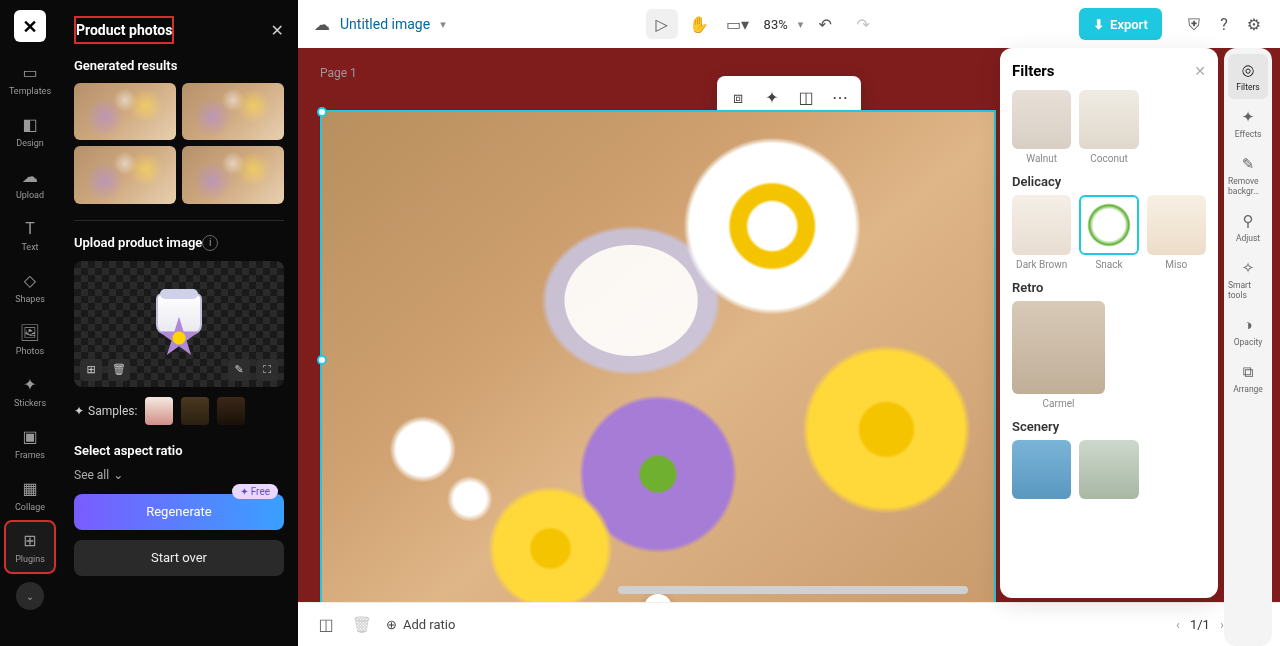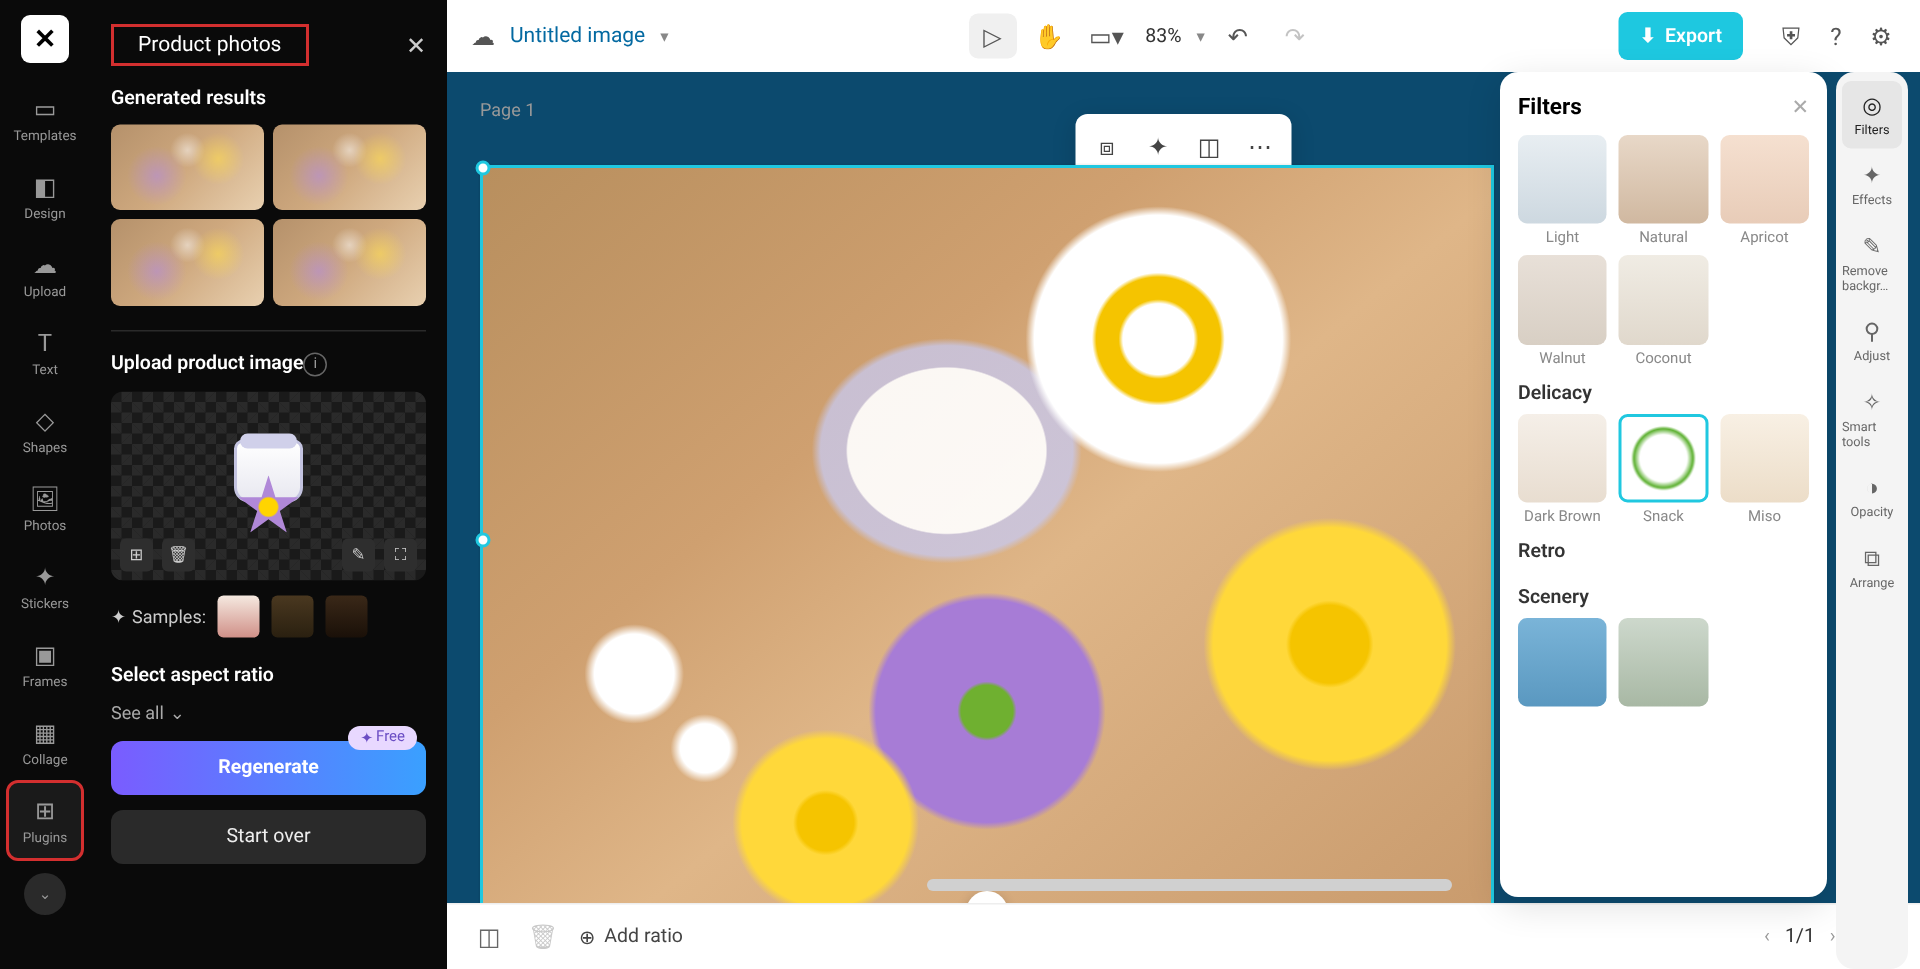--- a/index.html
+++ b/index.html
@@ -7,21 +7,21 @@
 .app{display:flex;height:100%}
 .left-rail{width:60px;background:#0a0a0a;display:flex;flex-direction:column;align-items:center;padding-top:10px}
 .logo{width:32px;height:32px;background:#fff;border-radius:6px;display:flex;align-items:center;justify-content:center;color:#000;font-weight:bold;font-size:18px;margin-bottom:12px}
 .rail-item{width:48px;display:flex;flex-direction:column;align-items:center;justify-content:center;color:#999;font-size:9px;padding:8px 0;cursor:pointer;border-radius:6px;margin-bottom:2px}
 .rail-item.active{outline:2px solid #d32f2f;outline-offset:0;background:#1a1a1a}
 .rail-icon{width:20px;height:20px;margin-bottom:4px;display:flex;align-items:center;justify-content:center;font-size:16px}
 .rail-more{width:28px;height:28px;border-radius:50%;background:#2a2a2a;color:#999;display:flex;align-items:center;justify-content:center;margin-top:8px;font-size:10px}
 
 .side-panel{width:238px;background:#0a0a0a;color:#fff;padding:16px 14px;overflow-y:auto;position:relative}
 .panel-header{display:flex;align-items:center;justify-content:space-between;margin-bottom:14px}
-.panel-title{font-size:14px;font-weight:400;border:2px solid #d32f2f;padding:4px 16px}
+.panel-title{font-size:14px;font-weight:700;border:2px solid #d32f2f;padding:4px 0}
 .panel-close{color:#ccc;font-size:16px;cursor:pointer}
 .section-title{font-size:13px;font-weight:600;margin-bottom:10px}
 .results-grid{display:grid;grid-template-columns:1fr 1fr;gap:6px;margin-bottom:16px}
 .result-thumb{aspect-ratio:16/9;border-radius:6px;background:linear-gradient(135deg,#b5916b 0%,#cfa97f 50%,#e8d0b0 100%);position:relative;overflow:hidden}
 .result-thumb::after{content:'';position:absolute;inset:0;background:radial-gradient(circle at 30% 60%,rgba(180,140,220,.6) 0%,transparent 25%),radial-gradient(circle at 70% 40%,rgba(255,220,80,.6) 0%,transparent 22%),radial-gradient(circle at 50% 30%,rgba(255,255,255,.5) 0%,transparent 18%)}
 .divider{border-top:1px solid #2a2a2a;margin:10px 0 14px}
 .upload-title-row{display:flex;align-items:center;margin-bottom:10px}
 .info-icon{width:16px;height:16px;border:1px solid #666;border-radius:50%;font-size:10px;color:#999;display:flex;align-items:center;justify-content:center}
 .upload-preview{height:126px;border-radius:8px;background-color:#1a1a1a;background-image:linear-gradient(45deg,#2a2a2a 25%,transparent 25%),linear-gradient(-45deg,#2a2a2a 25%,transparent 25%),linear-gradient(45deg,transparent 75%,#2a2a2a 75%),linear-gradient(-45deg,transparent 75%,#2a2a2a 75%);background-size:14px 14px;background-position:0 0,0 7px,7px -7px,-7px 0;position:relative;display:flex;align-items:center;justify-content:center}
 .product-img{width:70px;height:70px;position:relative}
@@ -41,39 +41,39 @@
 .aspect-row{display:flex;gap:8px;margin-bottom:10px}
 .aspect-btn{flex:1;height:32px;border:1px solid #3a3a3a;border-radius:6px;display:flex;align-items:center;justify-content:center;gap:6px;font-size:12px;color:#ddd;cursor:pointer}
 .aspect-btn.selected{border-color:#4a7fff}
 .aspect-shape{border:1.5px solid #888}
 .shape-11{width:12px;height:12px}
 .shape-916{width:8px;height:14px}
 .shape-169{width:16px;height:10px}
 .see-all{font-size:12px;color:#aaa;display:flex;align-items:center;gap:4px;margin-bottom:12px}
 .regen-wrap{position:relative;margin-bottom:10px}
 .free-badge{position:absolute;top:-10px;right:6px;background:#e8d8ff;color:#6a4dc4;font-size:10px;padding:2px 8px;border-radius:10px;display:flex;align-items:center;gap:2px}
-.regen-btn{width:100%;height:36px;border-radius:8px;background:linear-gradient(90deg,#7a5cff,#3aa0ff);color:#fff;border:none;font-size:13px;font-weight:700;cursor:pointer}
+.regen-btn{width:100%;height:36px;border-radius:8px;background:linear-gradient(90deg,#7a5cff,#3aa0ff);color:#fff;border:none;font-size:13px;font-weight:400;cursor:pointer}
 .startover-btn{width:100%;height:36px;border-radius:8px;background:#2a2a2a;color:#eee;border:none;font-size:13px;cursor:pointer}
 
 .main{flex:1;display:flex;flex-direction:column;background:#fff}
 .top-bar{height:48px;display:flex;align-items:center;padding:0 16px;gap:12px}
 .top-left{display:flex;align-items:center;gap:10px}
 .cloud-icon{color:#555}
 .doc-title{font-size:14px;color:#0369a1}
 .chev{color:#888;font-size:11px}
 .top-spacer{flex:1}
 .top-tools{display:flex;align-items:center;gap:6px}
 .tt-btn{width:32px;height:30px;border-radius:6px;display:flex;align-items:center;justify-content:center;color:#555;cursor:pointer}
 .tt-btn.active{background:#f0f0f0}
 .zoom{font-size:13px;color:#333;padding:0 4px}
 .export-btn{background:#1ec8e0;color:#fff;border:none;height:32px;padding:0 14px;border-radius:6px;font-size:13px;font-weight:600;display:flex;align-items:center;gap:6px;cursor:pointer}
 .top-right-icons{display:flex;align-items:center;gap:10px;margin-left:10px}
 .tr-icon{width:20px;height:20px;color:#555;display:flex;align-items:center;justify-content:center}
 
-.canvas-area{flex:1;background:#0c4a6e;position:relative;overflow:hidden}
+.canvas-area{flex:1;background:#7f1d1d;position:relative;overflow:hidden}
 .page-label{position:absolute;top:18px;left:22px;font-size:12px;color:#999}
 .floating-toolbar{position:absolute;top:28px;left:50%;transform:translateX(-50%);background:#fff;border-radius:8px;box-shadow:0 4px 16px rgba(0,0,0,.15);display:flex;align-items:center;padding:6px;gap:4px}
 .ft-btn{width:30px;height:30px;display:flex;align-items:center;justify-content:center;color:#444;border-radius:4px;cursor:pointer}
 .canvas{position:absolute;top:62px;left:22px;width:676px;height:500px;background:linear-gradient(140deg,#b88f5e 0%,#cfa070 35%,#dfb688 55%,#c99b6d 100%);border:2px solid #20c8e0;box-shadow:0 0 0 1px rgba(0,0,0,0.05)}
 .canvas-handle{width:10px;height:10px;background:#fff;border:2px solid #20c8e0;border-radius:50%;position:absolute}
 .ch-tl{top:-5px;left:-5px}
 .ch-ml{top:50%;left:-5px;margin-top:-5px}
 .canvas::before{content:'';position:absolute;inset:0;background:
  radial-gradient(circle at 67% 23%,#fff 0% 4%,#f5c400 4.5% 7%,#fff 7.5% 14%,transparent 15%),
  radial-gradient(circle at 84% 64%,#f5c400 0% 4%,#ffd83a 4.5% 12%,transparent 13%),
@@ -285,34 +285,20 @@
   </div>
 </div>
 
 <div class="filters-panel">
   <div class="filters-header">
     <div class="filters-title">Filters</div>
     <div class="filters-close">✕</div>
   </div>
   <div class="filter-row">
     <div class="filter-card">
-        <div class="filter-thumb ft-light"></div>
-        <span class="filter-name">Light</span>
-      </div>
-    <div class="filter-card">
-        <div class="filter-thumb ft-natural"></div>
-        <span class="filter-name">Natural</span>
-      </div>
-    <div class="filter-card">
-        <div class="filter-thumb ft-apricot"></div>
-        <span class="filter-name">Apricot</span>
-      </div>
-  </div>
-  <div class="filter-row">
-    <div class="filter-card">
         <div class="filter-thumb ft-walnut"></div>
         <span class="filter-name">Walnut</span>
       </div>
     <div class="filter-card">
         <div class="filter-thumb ft-coconut"></div>
         <span class="filter-name">Coconut</span>
       </div>
     <div class="filter-card" style="visibility:hidden"></div>
   </div>
   <div class="filter-cat">Delicacy</div>
@@ -325,20 +311,24 @@
         <div class="filter-thumb ft-snack"></div>
         <span class="filter-name">Snack</span>
       </div>
     <div class="filter-card">
         <div class="filter-thumb ft-miso"></div>
         <span class="filter-name">Miso</span>
       </div>
   </div>
   <div class="filter-cat">Retro</div>
   <div class="filter-row">
+    <div class="filter-card">
+        <div class="filter-thumb ft-carmel"></div>
+        <span class="filter-name">Carmel</span>
+      </div>
     <div class="filter-card" style="visibility:hidden"></div>
   </div>
   <div class="filter-cat">Scenery</div>
   <div class="filter-row">
     <div class="filter-card">
         <div class="filter-thumb ft-scenery1"></div>
       </div>
     <div class="filter-card">
         <div class="filter-thumb ft-scenery2"></div>
       </div>

